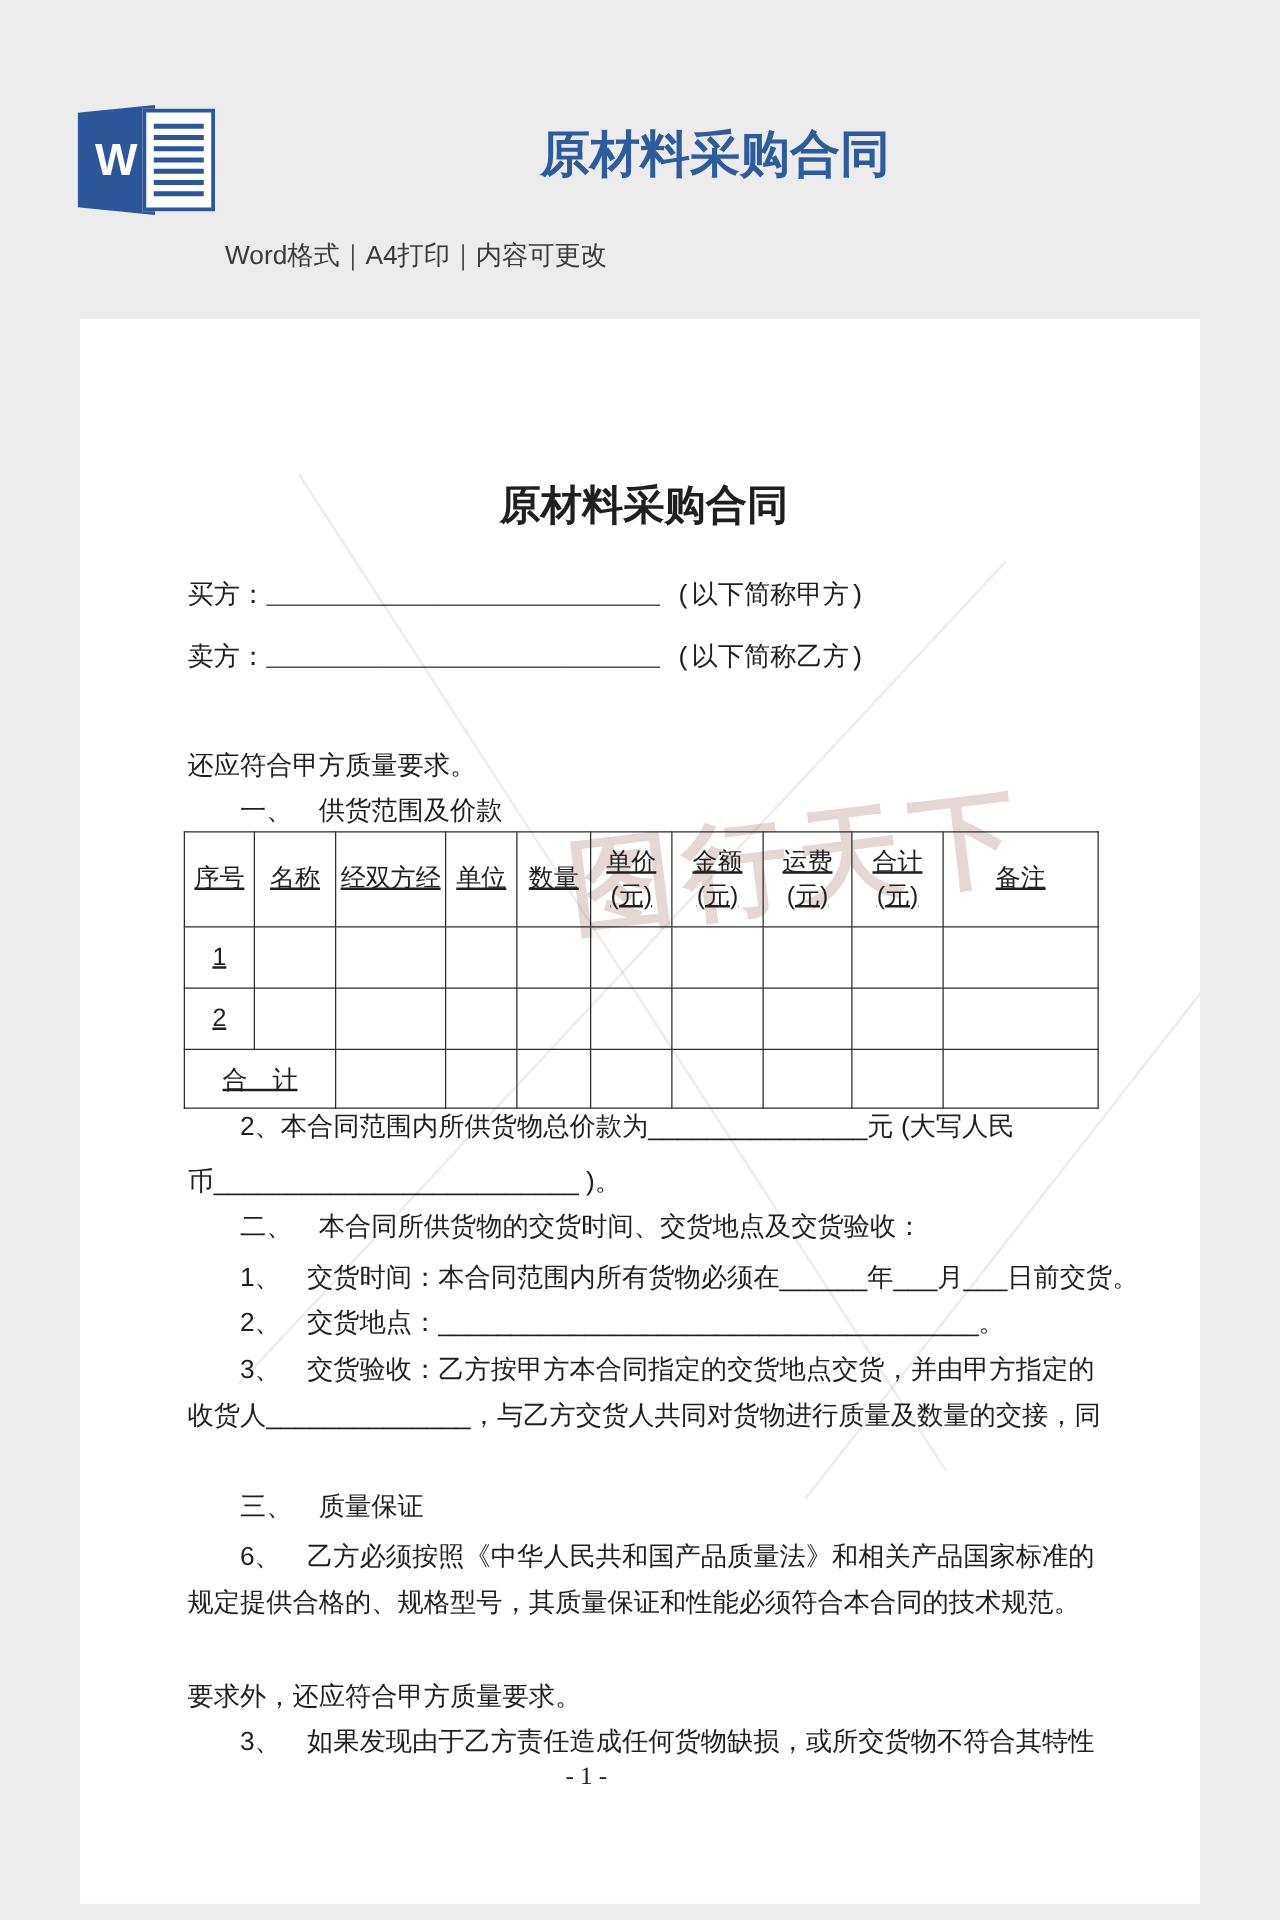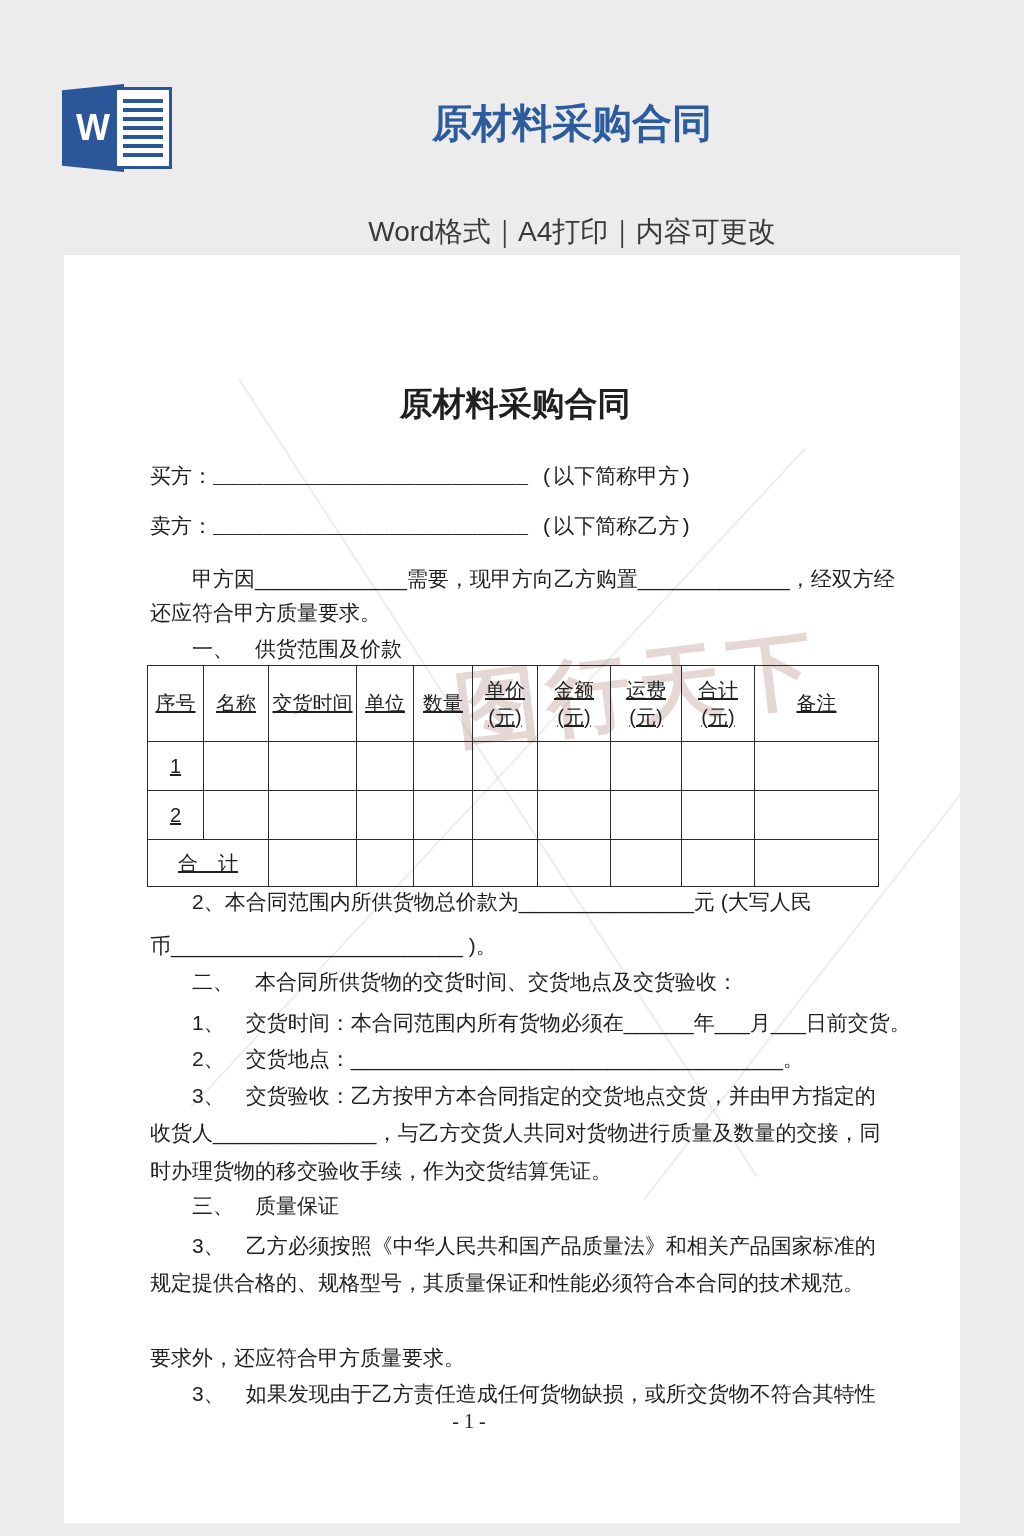--- a/index.html
+++ b/index.html
@@ -29,21 +29,21 @@
     display:flex; flex-direction:column; justify-content:space-evenly;
     padding:4px 6px;
   }
   .word-icon .stripe { height:4px; background:#2B579A; }
   .banner-title {
     position:absolute; left:180px; right:60px; top:96px;
     text-align:center; font-size:40px; font-weight:bold; color:#2D5C9E;
   }
   .banner-subtitle {
     position:absolute; left:180px; right:60px; top:190px;
-    text-align:center; font-size:28px; color:#3a3a3a;margin-top:23px;
+    font-size:21px; color:#3a3a3a;
   }
 
   
   .page {
     position:absolute; left:64px; top:255px; width:896px; height:1268px;
     background:#ffffff; overflow:hidden;
   }
 
   
   .diag { position:absolute; background:rgba(110,110,110,0.12); height:2px; z-index:0; }
@@ -116,42 +116,41 @@
 
     <div class="diag diag1"></div>
     <div class="diag diag2"></div>
     <div class="diag diag3"></div>
     <div class="wm-text">图行天下</div>
 
     <div class="doc-title">原材料采购合同</div>
 
     <div class="ln tall" style="top:201px">买方：_________________________ (以下简称甲方)</div>
     <div class="ln tall" style="top:251px">卖方：_________________________ (以下简称乙方)</div>
-    <div class="ln ind" style="top:305px">甲方因_____________需要，现甲方向乙方购置_____________，经双方经</div>
     <div class="ln" style="top:339px">还应符合甲方质量要求。</div>
     <div class="ln ind" style="top:375px">一、　供货范围及价款</div>
 
     <table class="goods-table">
       <colgroup>
         <col style="width:56px">
           <col style="width:65px">
           <col style="width:88px">
         <col style="width:57px">
           <col style="width:59px">
           <col style="width:65px">
         <col style="width:73px">
           <col style="width:71px">
           <col style="width:73px">
         <col style="width:124px">
       </colgroup>
       <tbody>
           <tr>
         <th>序号</th>
         <th>名称</th>
-        <th>交货时间</th>
+        <th>经双方经</th>
         <th>单位</th>
         <th>数量</th>
         <th>单价
 (元)</th>
         <th>金额
 (元)</th>
         <th>运费
 (元)</th>
         <th>合计
 (元)</th>
@@ -195,22 +194,21 @@
     </tbody>
       </table>
 
     <div class="ln ind" style="top:628px">2、本合同范围内所供货物总价款为_______________元 (大写人民</div>
     <div class="ln" style="top:672px">币_________________________ )。</div>
     <div class="ln ind" style="top:708px">二、　本合同所供货物的交货时间、交货地点及交货验收：</div>
     <div class="ln ind" style="top:749px">1、　交货时间：本合同范围内所有货物必须在______年___月___日前交货。</div>
     <div class="ln ind" style="top:785px">2、　交货地点：_____________________________________。</div>
     <div class="ln ind" style="top:822px">3、　交货验收：乙方按甲方本合同指定的交货地点交货，并由甲方指定的</div>
     <div class="ln" style="top:859px">收货人______________，与乙方交货人共同对货物进行质量及数量的交接，同</div>
-    <div class="ln" style="top:897px">时办理货物的移交验收手续，作为交货结算凭证。</div>
     <div class="ln ind" style="top:932px">三、　质量保证</div>
-    <div class="ln ind" style="top:972px">3、　乙方必须按照《中华人民共和国产品质量法》和相关产品国家标准的</div>
+    <div class="ln ind" style="top:972px">6、　乙方必须按照《中华人民共和国产品质量法》和相关产品国家标准的</div>
     <div class="ln" style="top:1009px">规定提供合格的、规格型号，其质量保证和性能必须符合本合同的技术规范。</div>
     <div class="ln" style="top:1084px">要求外，还应符合甲方质量要求。</div>
     <div class="ln ind" style="top:1120px">3、　如果发现由于乙方责任造成任何货物缺损，或所交货物不符合其特性</div>
 
     <div class="page-footer">- 1 -</div>
   </div>
 </div>
 
 </body></html>

